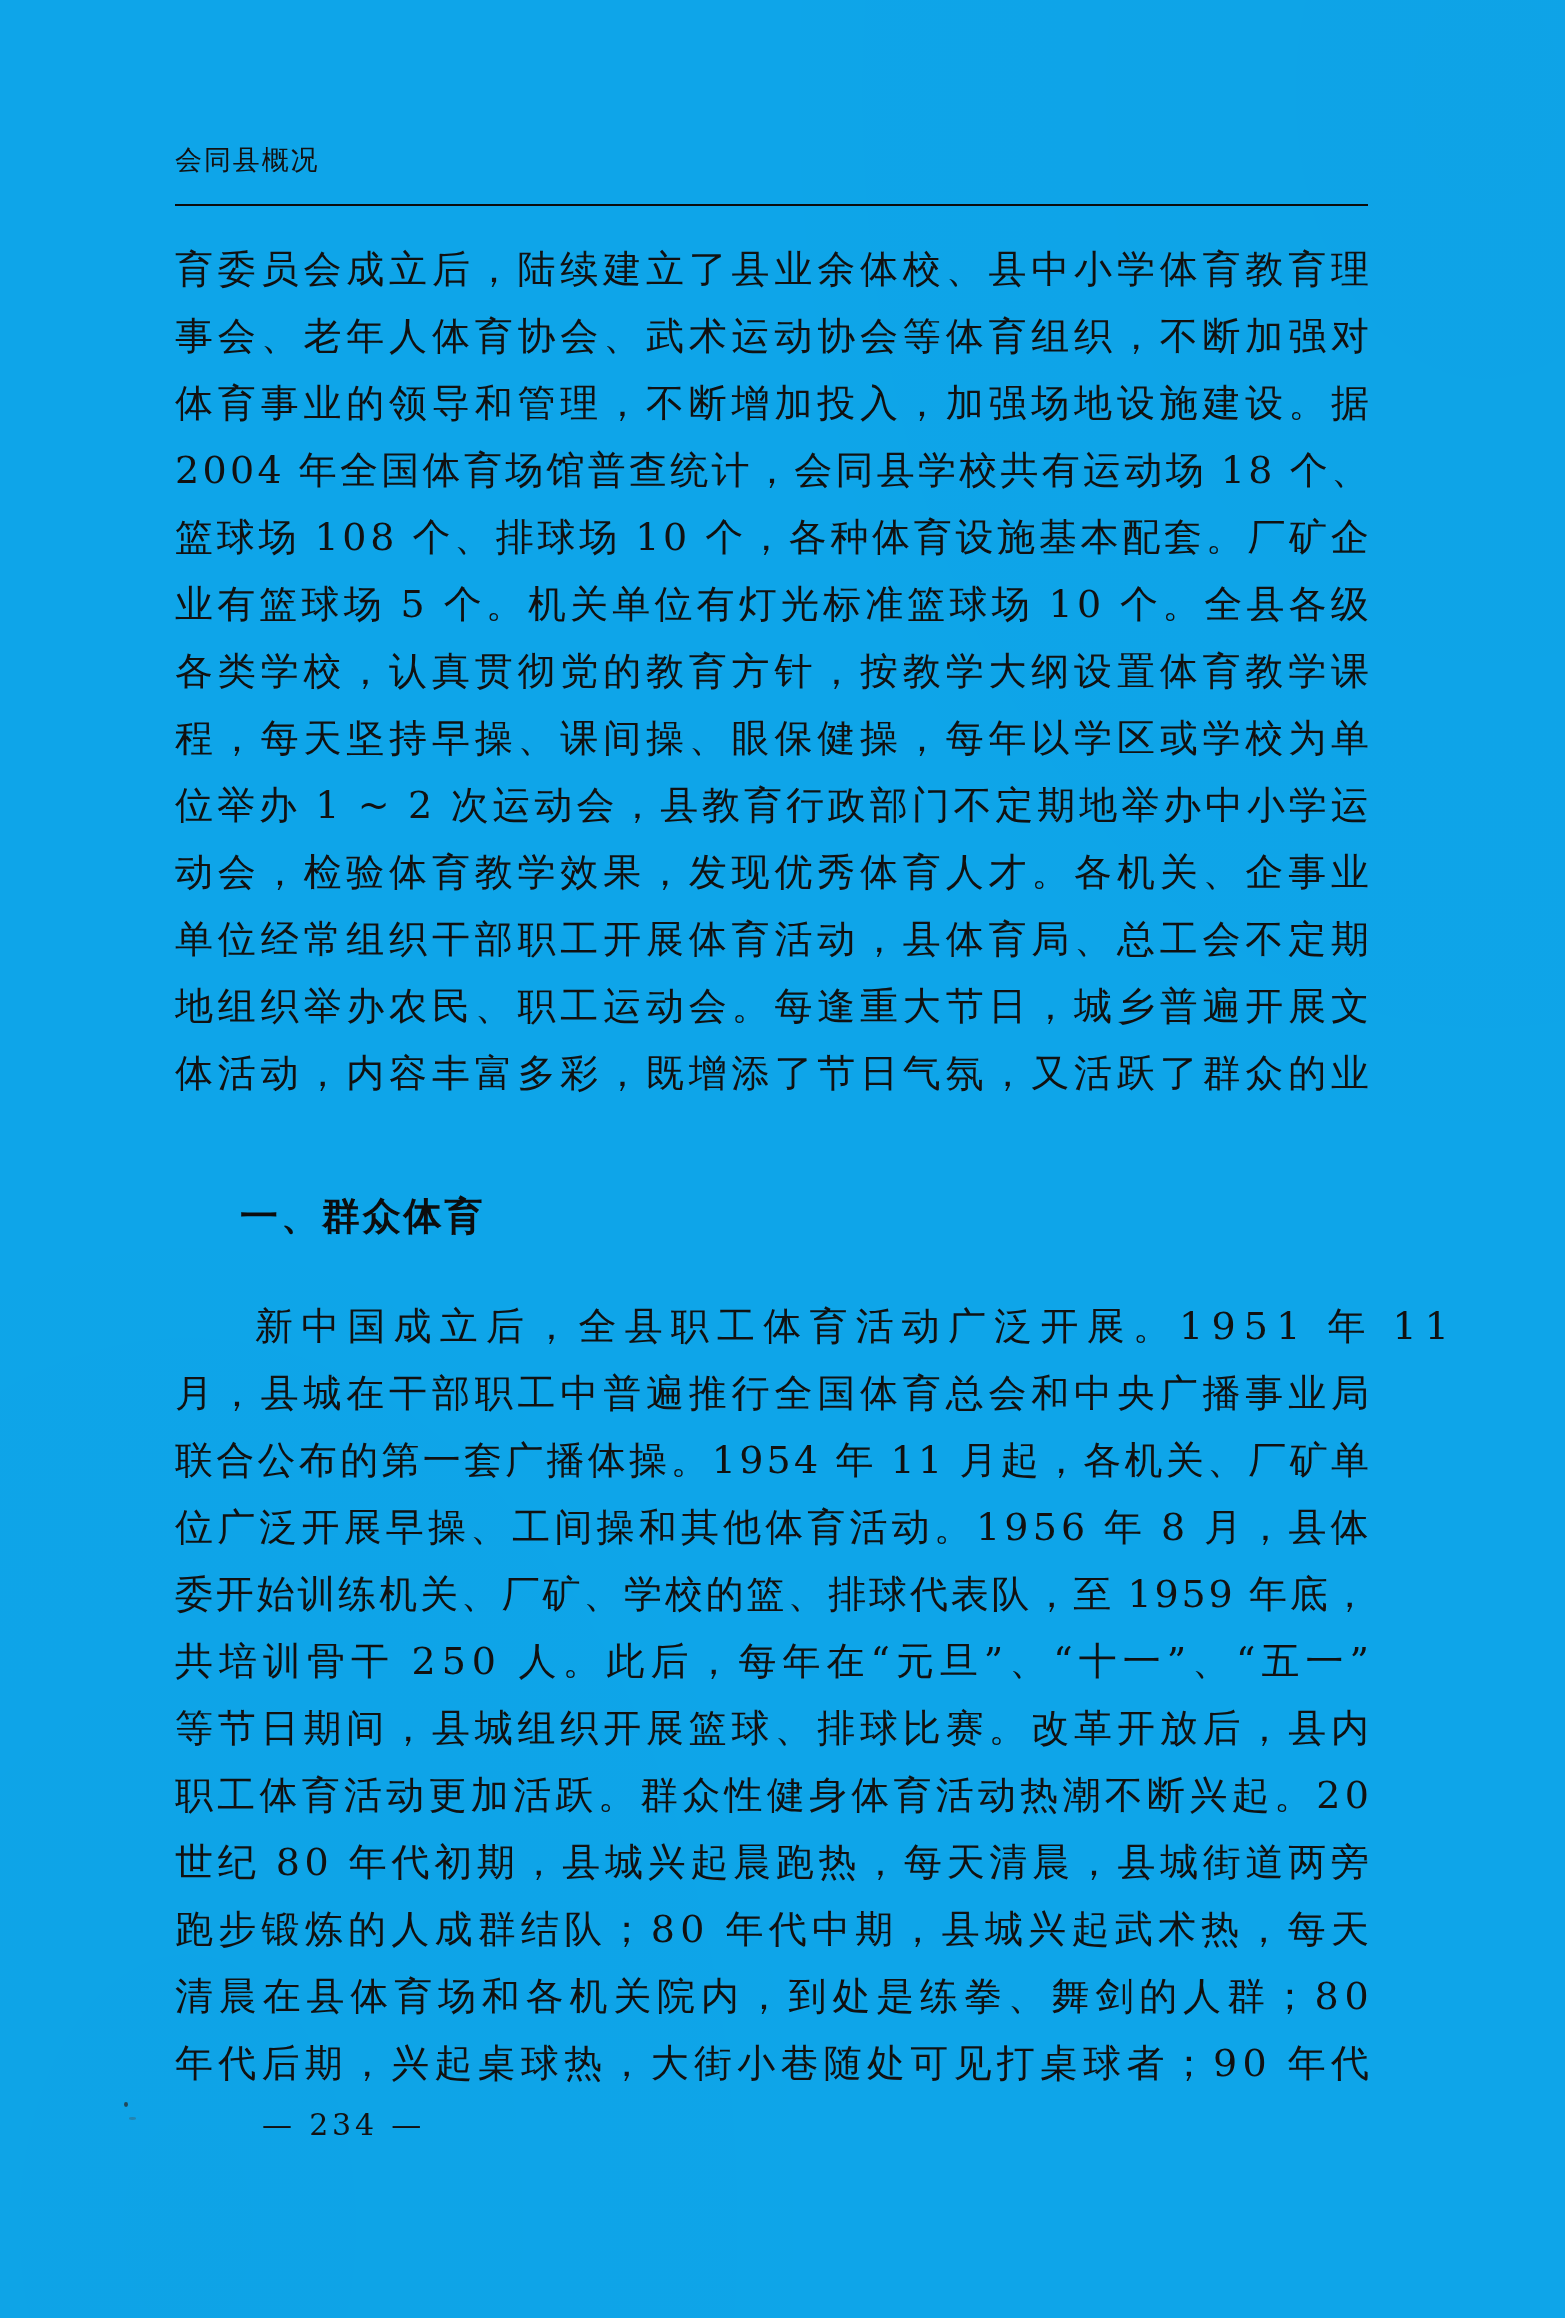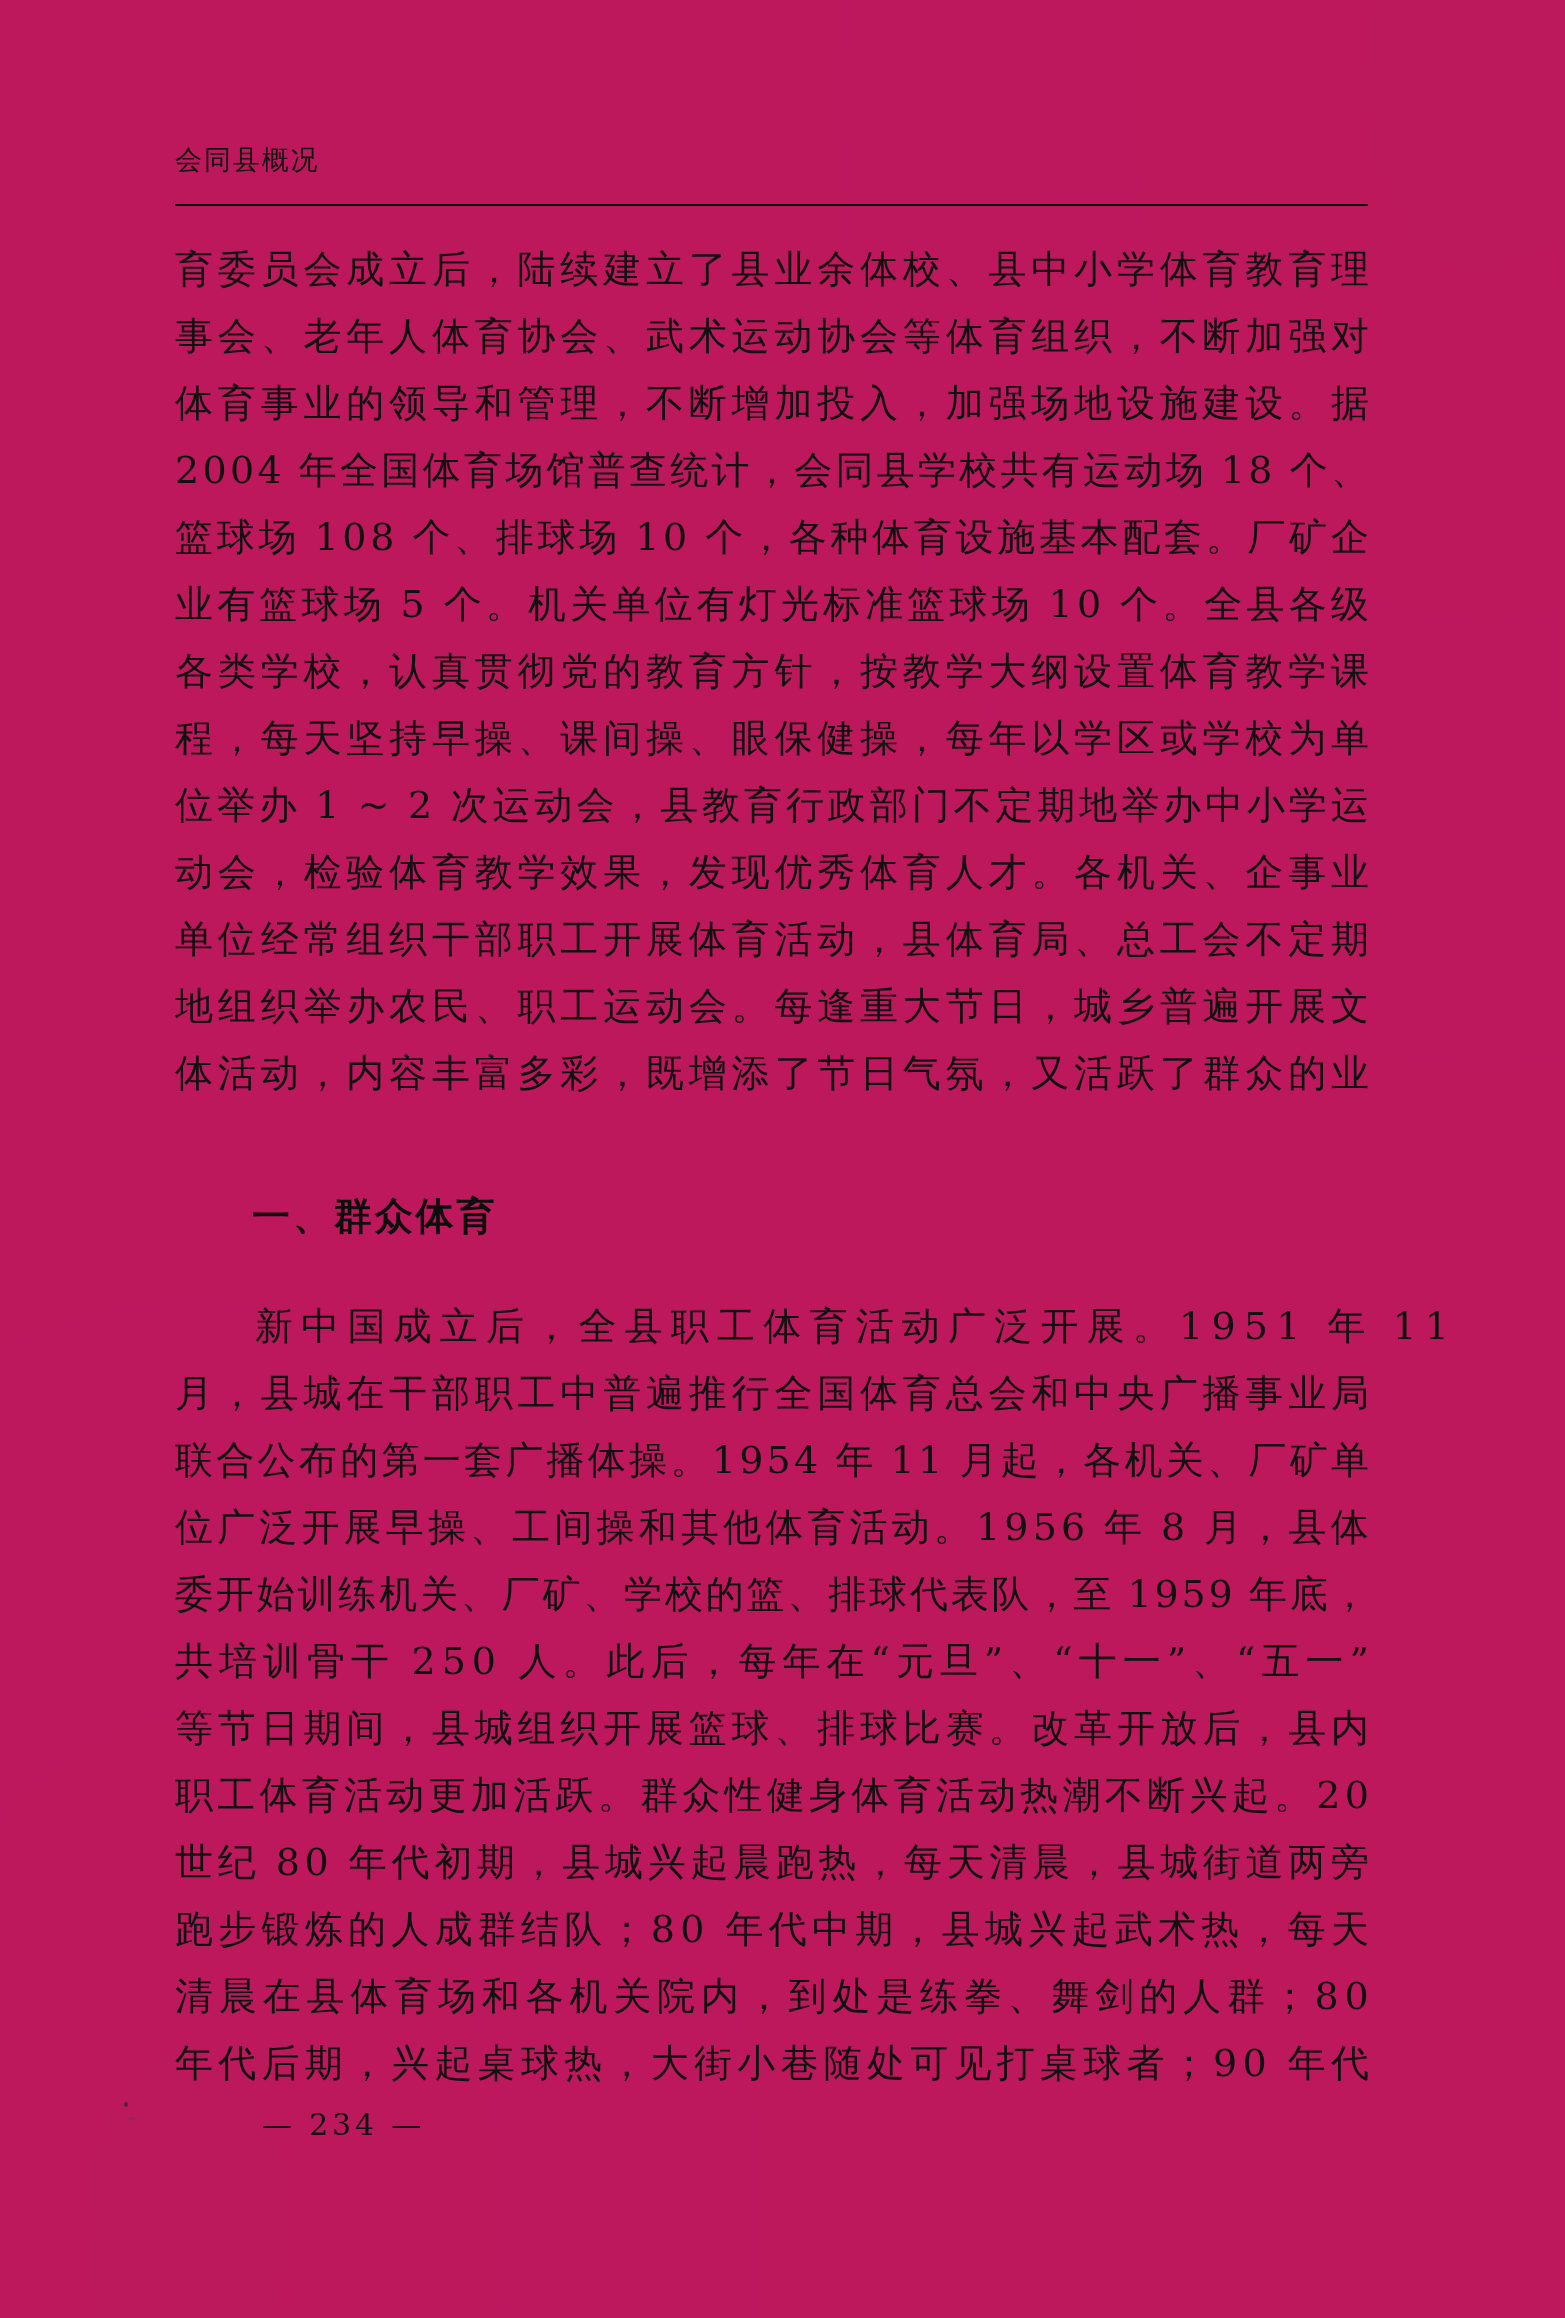--- a/index.html
+++ b/index.html
@@ -7,21 +7,21 @@
     width:1565px; height:2319px;
     background:#ffffff;
     font-family:"DejaVu Serif", serif;
     color:#111111;
     position:relative;
     overflow:hidden;
   }
   
   .page {
     position:absolute; inset:0;
-    background:#be185d;
+    background:#0ea5e9;
   }
   .scan-tint {
     position:absolute; inset:0;
     background:
       radial-gradient(ellipse at 12% 96%, rgba(0,0,0,0.012) 0%, rgba(0,0,0,0) 38%),
       radial-gradient(ellipse at 95% 4%, rgba(0,0,0,0.010) 0%, rgba(0,0,0,0) 40%);
     pointer-events:none;
   }
 
   
@@ -69,21 +69,21 @@
   .para .line.j {
     display:flex;
     justify-content:space-between;
     width:100%;
   }
   .para .line.j > span { display:inline-block; }
   .para .line.last { display:block; }
 
   .heading {
     position:absolute;
-    left:175px;
+    left:163px;
     font-size:38px;
     line-height:58px;
     font-weight:700;
     letter-spacing:2.9px;
     text-indent:77px;
     color:#0d0d0d;
   }
 
   
   .pagenum {

